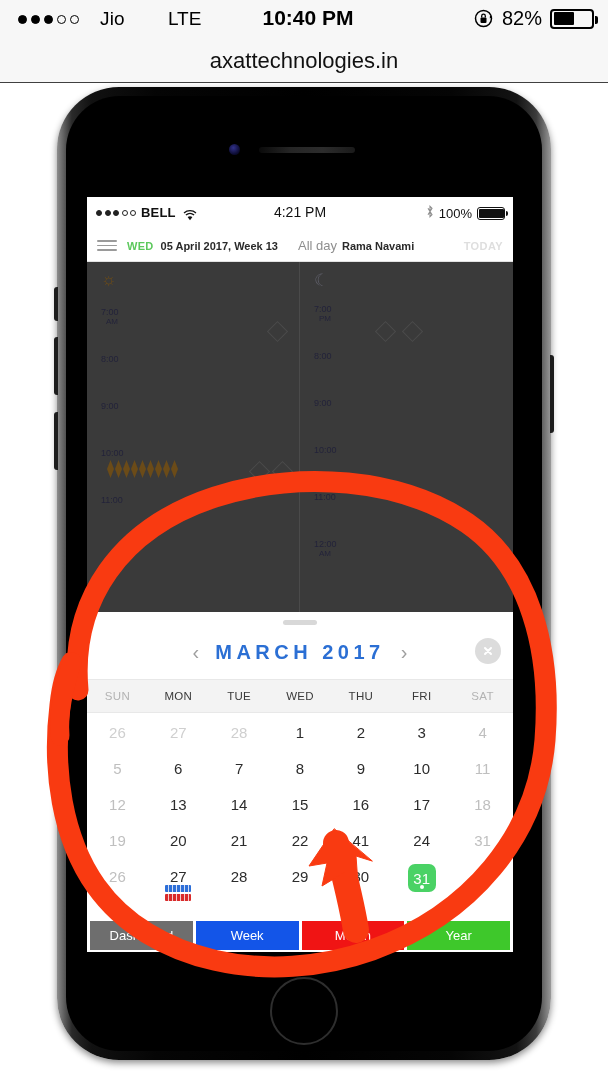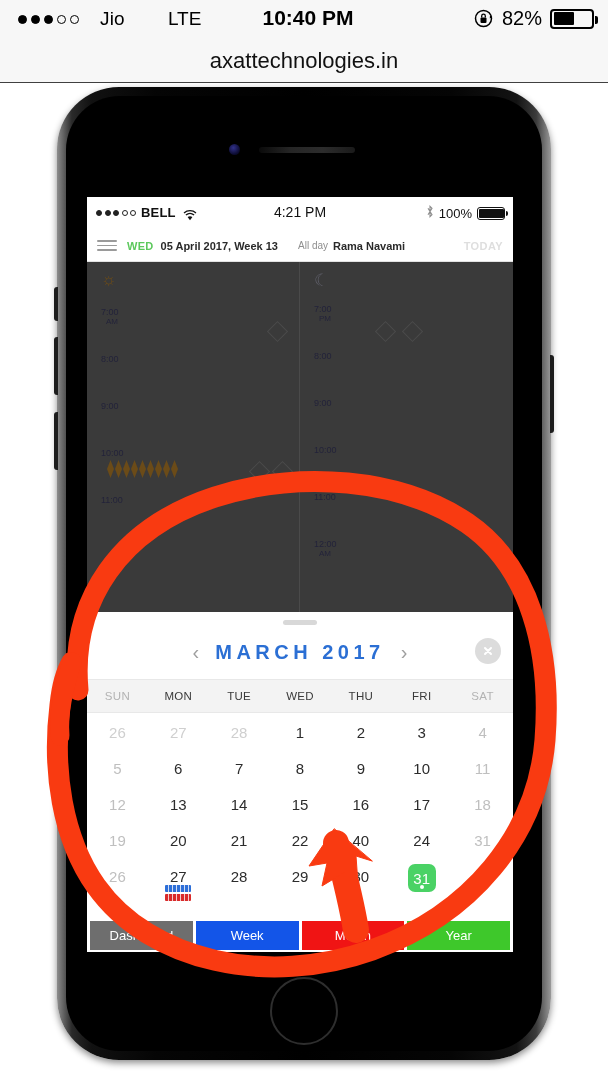--- a/index.html
+++ b/index.html
@@ -61,21 +61,21 @@
   .in-batt{width:28px;height:13px;border:1.4px solid #111;border-radius:3px;position:relative;box-sizing:border-box;}
   .in-batt:after{content:"";position:absolute;right:-4px;top:3.5px;width:2.4px;height:5px;background:#111;border-radius:0 2px 2px 0;}
   .in-batt .fill{position:absolute;left:1px;top:1px;bottom:1px;background:#111;border-radius:1px;}
 
   
   .app-head{position:relative;height:31px;background:#fff;border-bottom:1px solid #e2e2e2;display:flex;align-items:center;}
   .burger{margin-left:10px;width:20px;display:flex;flex-direction:column;gap:3px;}
   .burger span{display:block;height:1.6px;background:#9a9a9a;border-radius:1px;}
   .hd-wed{margin-left:10px;font-size:11px;font-weight:bold;color:#5cc85c;letter-spacing:.3px;}
   .hd-date{margin-left:7px;font-size:11px;font-weight:bold;color:#2a2a2a;}
-  .hd-allday{margin-left:20px;font-size:10px;color:#8e8e8e;text-align:right;}
+  .hd-allday{margin-left:20px;font-size:13px;color:#8e8e8e;text-align:right;}
   .hd-event{margin-left:5px;font-size:11px;font-weight:bold;color:#2a2a2a;}
   .hd-today{position:absolute;right:10px;font-size:11px;color:#dedede;font-weight:bold;letter-spacing:.4px;}
 
   
   .dayview{position:relative;height:691px;background:#3a3a3a;}
   .dv-col{position:absolute;top:0;bottom:0;}
   .dv-col.left{left:0;width:50%;}
   .dv-col.right{right:0;width:50%;border-left:1px solid #4a4a4a;}
   .dv-icon{position:absolute;left:14px;top:8px;font-size:17px;color:#6b4b18;}
   .dv-icon.moon{color:#5c5c66;}
@@ -350,21 +350,21 @@
             <div class="cell">
               <span class="num">20</span>
             </div>
             <div class="cell">
               <span class="num">21</span>
             </div>
             <div class="cell">
               <span class="num">22</span>
             </div>
             <div class="cell">
-              <span class="num">40</span>
+              <span class="num">41</span>
             </div>
             <div class="cell">
               <span class="num">24</span>
             </div>
             <div class="cell wknd">
               <span class="num">31</span>
             </div>
             <div class="cell wknd">
               <span class="num">26</span>
             </div>

